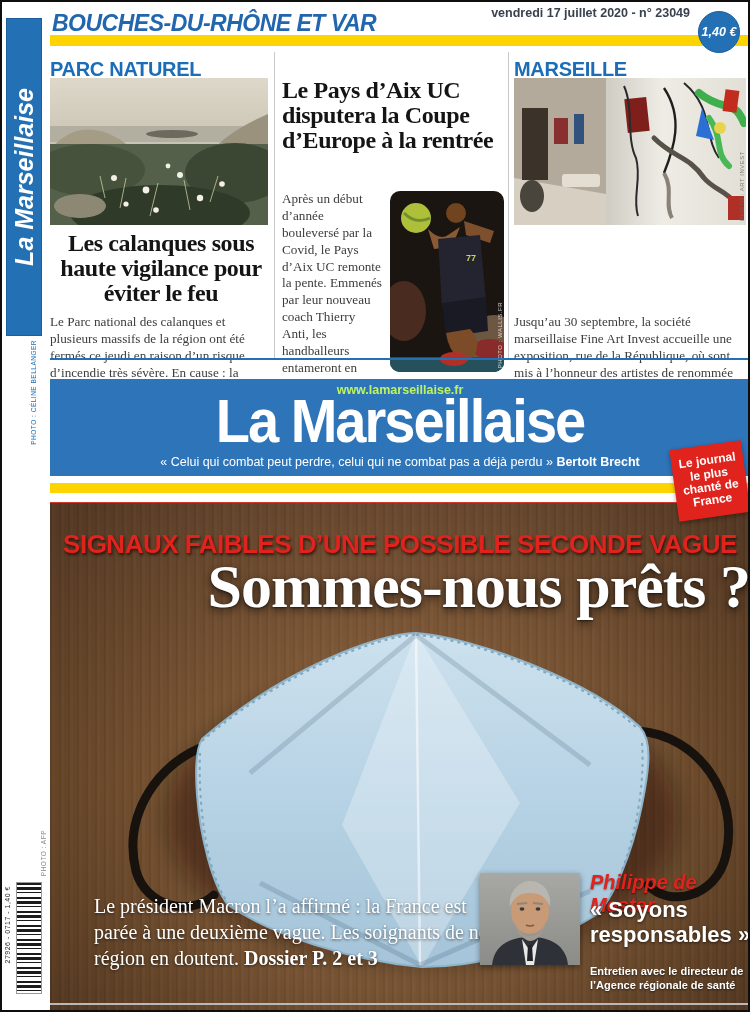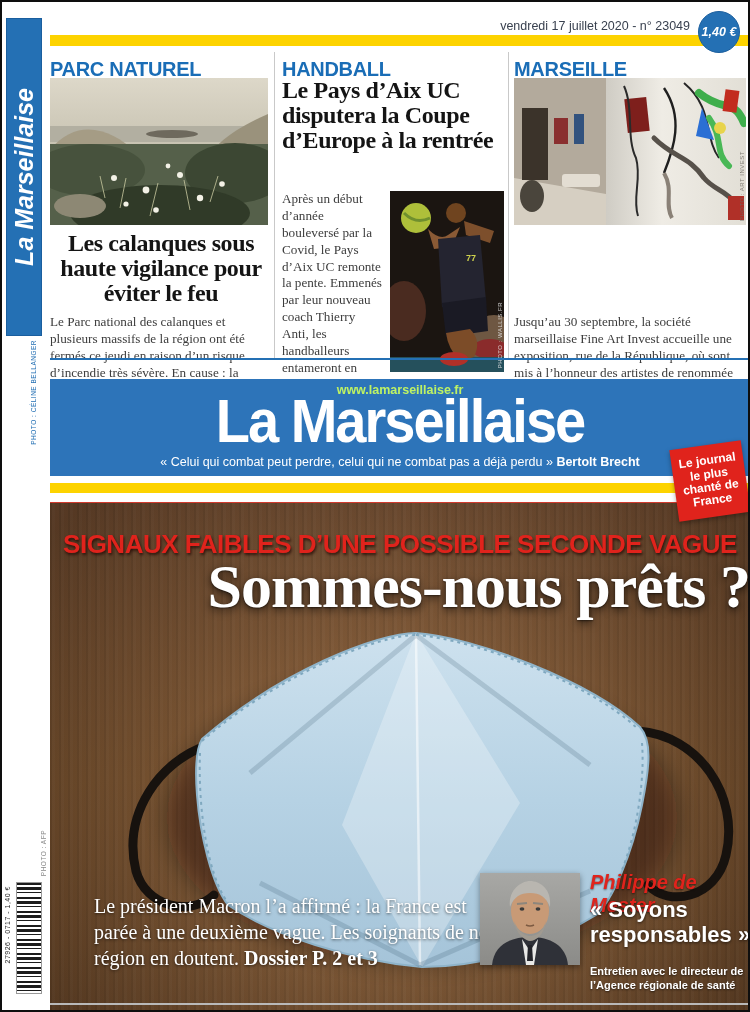--- a/index.html
+++ b/index.html
@@ -27,21 +27,21 @@
     font-size: 6.5px; letter-spacing: .5px; white-space: nowrap;
   }
 
   
   .edition {
     left: 50px; top: 8px; width: 420px;
     color: #2266ad; font-weight: 700; font-style: italic;
     font-size: 23px; letter-spacing: -0.5px;
   }
   .dateline {
-    right: 58px; top: 17px; color: #39414f; font-size: 12.5px; font-weight: 400;
+    right: 58px; top: 4px; color: #39414f; font-size: 12.5px; font-weight: 700;
   }
   .price-circle {
     right: 8px; top: 9px; width: 42px; height: 42px; border-radius: 50%;
     background: #2470b4; color: #fff; display: flex; align-items: center; justify-content: center;
     font-weight: 700; font-style: italic; font-size: 12.5px; z-index: 5;
     border: 1px solid #1a5e9e;
   }
   .topbar { left: 48px; top: 33px; width: 700px; height: 11px; background: #fdd300; }
 
   
@@ -144,20 +144,21 @@
 </head>
 <body>
 
 <div id="paper">
 
   <div class="abs vlogo">
     <span>La Marseillaise</span>
   </div>
   <div class="abs vcredit" style="left:28px; top:338px; color:#2470b4;">PHOTO : CÉLINE BELLANGER</div>
 
+  <div class="abs edition">BOUCHES-DU-RHÔNE ET VAR</div>
   <div class="abs dateline">vendredi 17 juillet 2020 - n° 23049</div>
   <div class="abs price-circle">
     <span>1,40 €</span>
   </div>
   <div class="abs topbar"></div>
 
   <div class="abs col" style="left:48px; width:218px;">
     <div class="section-label">PARC NATUREL</div>
   </div>
   <div class="photo-frame" style="left:48px; top:76px; width:218px; height:147px;">
@@ -198,29 +199,26 @@
     </svg>
   </div>
   <div class="abs headline" style="left:48px; top:229px; width:222px;text-align:center;">Les calanques sous haute vigilance pour éviter le feu</div>
   <div class="abs body-text" style="left:48px; top:312px; width:220px;">
     <span>Le Parc national des calanques et plusieurs massifs de la région ont été fermés ce jeudi en raison d’un risque d’incendie très sévère. En cause : la sécheresse et les vents violents.</span>
     <b>P. 6</b>
   </div>
 
   <div class="abs vdivider" style="left:272px;"></div>
 
-  <div class="abs col" style="left:280px; width:222px;">
-    <div class="section-label">HANDBALL</div>
-  </div>
   <div class="abs headline" style="left:280px; top:76px; width:224px;">Le Pays d’Aix UC disputera la Coupe d’Europe à la rentrée</div>
   <div class="abs body-text" style="left:280px; top:189px; width:102px;">
     <span>Après un début d’année bouleversé par la Covid, le Pays d’Aix UC remonte la pente. Emmenés par leur nouveau coach Thierry Anti, les handballeurs entameront en septembre, leur troisième Coupe EHF.</span>
     <br><b>P. 15</b>
   </div>
-  <div class="photo-frame" style="left:388px; top:189px; width:114px; height:181px;">
+  <div class="photo-frame" style="left:388px; top:189px; width:114px; height:181px;border-radius:10px;">
     <svg width="114" height="181" viewBox="0 0 114 181">
       <rect width="114" height="181" fill="#1b1511"></rect>
       <ellipse cx="14" cy="120" rx="22" ry="30" fill="#4a2b20"></ellipse>
       <ellipse cx="104" cy="150" rx="26" ry="26" fill="#6e5742"></ellipse>
       <ellipse cx="100" cy="158" rx="18" ry="10" fill="#8a2b2b"></ellipse>
       <rect y="166" width="114" height="15" fill="#25505c"></rect>
       <circle cx="26" cy="27" r="15" fill="#aebf3a"></circle>
       <path d="M14,22 Q26,34 40,27" stroke="#6f8f2e" stroke-width="3" fill="none"></path>
       <circle cx="66" cy="22" r="10" fill="#6f441f"></circle>
       <path d="M38,38 Q50,50 58,44 L70,36 L62,56 L44,58 Z" fill="#8a5a35"></path>

